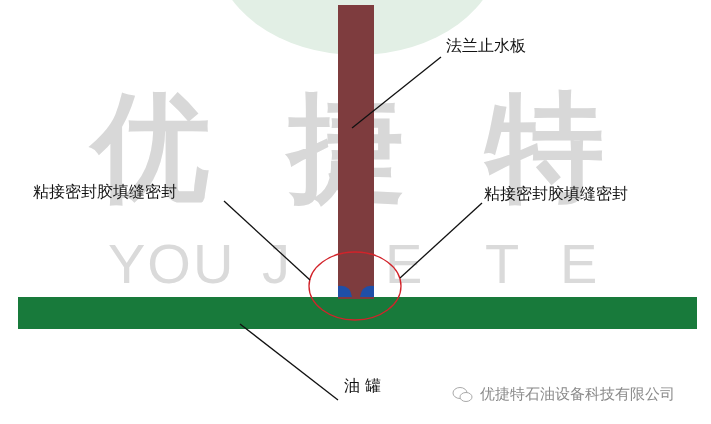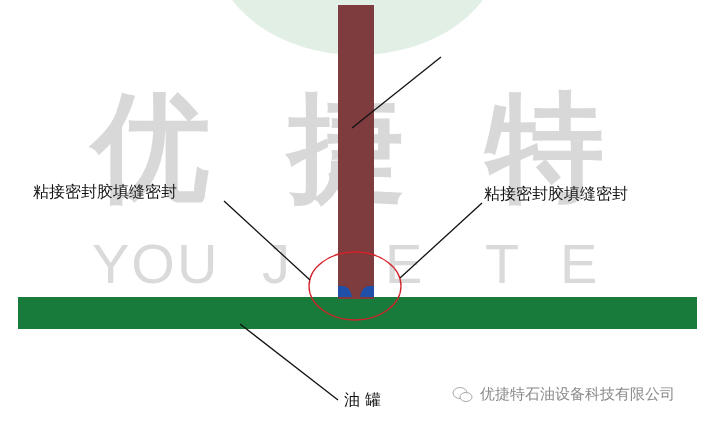--- a/index.html
+++ b/index.html
@@ -16,43 +16,44 @@
 </head>
 <body>
 
 <div class="canvas">
   <div class="circle-bg"></div>
 
   <div class="wm-cn" style="left:92px">优</div>
   <div class="wm-cn" style="left:288px">捷</div>
   <div class="wm-cn" style="left:486px">特</div>
 
-  <div class="wm-en" style="left:92px">YOU</div>
+  <div class="wm-en" style="left:108px">YOU</div>
   <div class="wm-en" style="left:262px">J</div>
   <div class="wm-en" style="left:338px">I</div>
   <div class="wm-en" style="left:385px">E</div>
   <div class="wm-en" style="left:485px">T</div>
   <div class="wm-en" style="left:560px">E</div>
 
   <div class="tank"></div>
   <div class="plate"></div>
 
   <svg class="overlay" width="711" height="424">
     <path d="M338 297 L338 286 Q350 284 352 297 Z" fill="#1f4fa8"></path>
     <path d="M374 297 L374 286 Q362 284 360 297 Z" fill="#1f4fa8"></path>
     <ellipse cx="355" cy="286" rx="46" ry="34" fill="none" stroke="#d2232a" stroke-width="1.3"></ellipse>
     <line x1="441" y1="57" x2="352" y2="128" stroke="#111" stroke-width="1.3"></line>
     <line x1="224" y1="201" x2="310" y2="280" stroke="#111" stroke-width="1.3"></line>
     <line x1="482" y1="203" x2="400" y2="278" stroke="#111" stroke-width="1.3"></line>
     <line x1="240" y1="324" x2="338" y2="400" stroke="#111" stroke-width="1.3"></line>
   </svg>
 
+  <div class="label" style="left:446px;top:38px">法兰止水板</div>
   <div class="label" style="left:33px;top:184px">粘接密封胶填缝密封</div>
   <div class="label" style="left:484px;top:186px">粘接密封胶填缝密封</div>
-  <div class="label" style="left:344px;top:392px">油 罐</div>
+  <div class="label" style="left:344px;top:378px">油 罐</div>
 
   <div class="footer">
     <svg width="22" height="18" viewBox="0 0 22 18">
       <ellipse cx="8" cy="7" rx="7" ry="5.5" fill="none" stroke="#aaa" stroke-width="1"></ellipse>
       <ellipse cx="14" cy="11" rx="6" ry="4.5" fill="#fff" stroke="#aaa" stroke-width="1"></ellipse>
     </svg>
     <span>优捷特石油设备科技有限公司</span>
   </div>
 </div>
 

